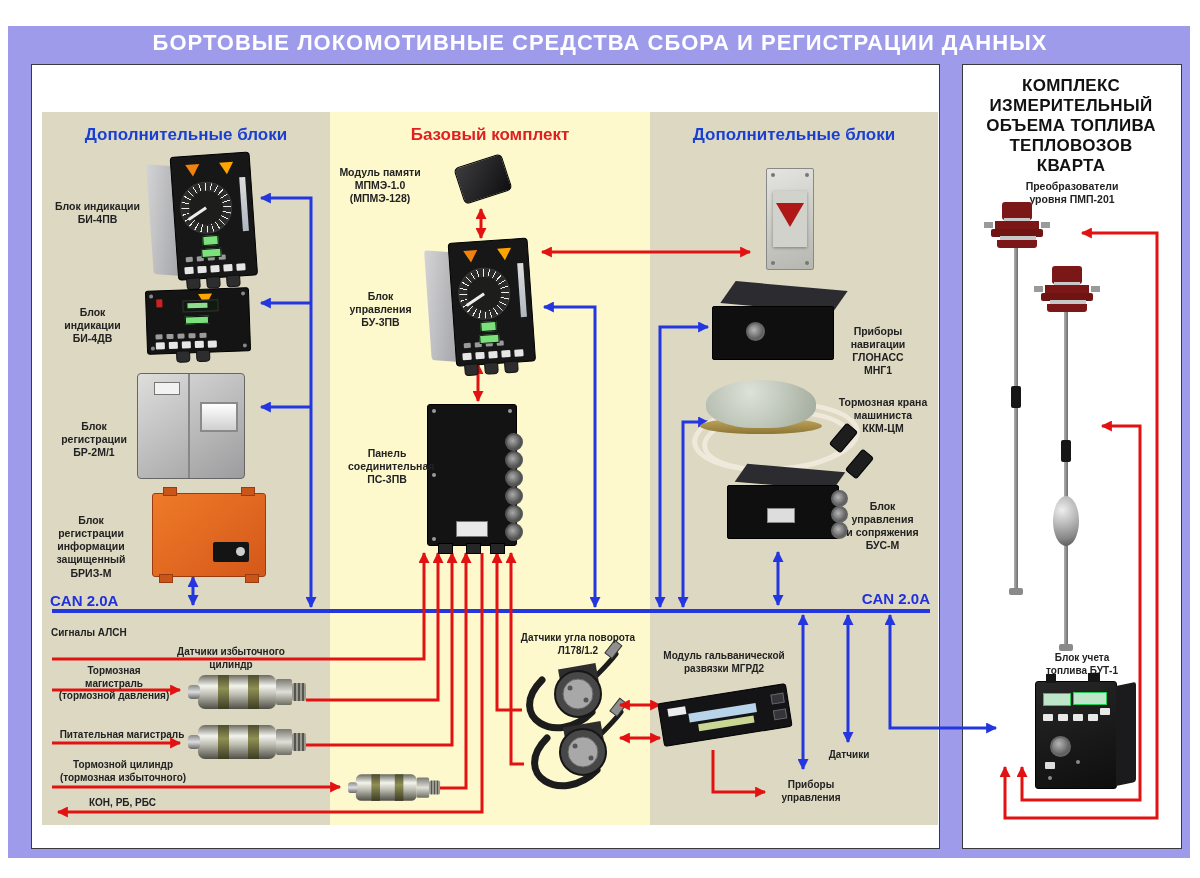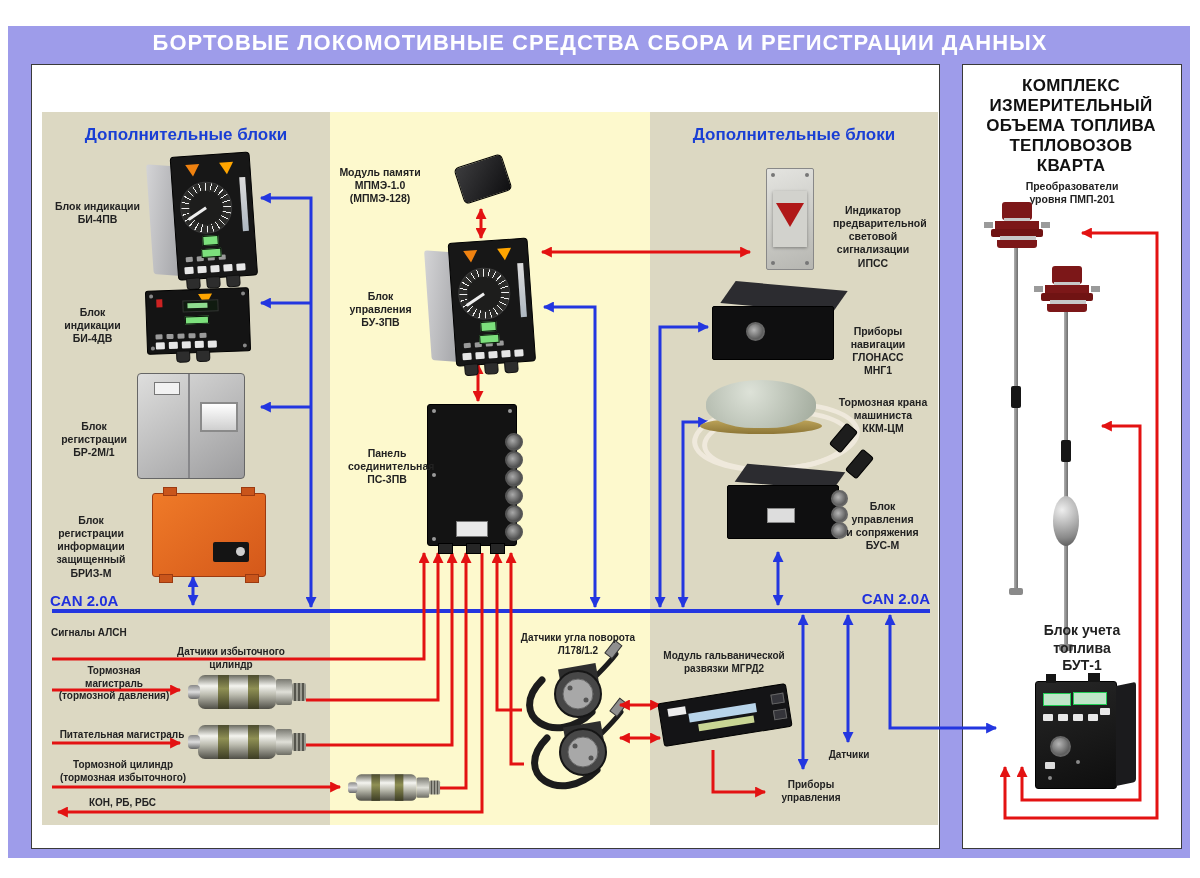--- a/index.html
+++ b/index.html
@@ -119,20 +119,21 @@
 
   <div class="panel" id="main-panel"></div>
   <div class="panel" id="right-panel"></div>
 
 
   <div class="col" id="col-left"></div>
   <div class="col" id="col-mid"></div>
   <div class="col" id="col-right"></div>
 
   <div class="colhdr" id="hdr-left">Дополнительные блоки</div>
+  <div class="colhdr" id="hdr-mid">Базовый комплект</div>
   <div class="colhdr" id="hdr-right">Дополнительные блоки</div>
 
   <svg id="wires" width="1200" height="878" viewBox="0 0 1200 878">
     <defs>
       <marker id="ab" viewBox="0 0 10 10" refX="9" refY="5" markerWidth="13" markerHeight="11" markerUnits="userSpaceOnUse" orient="auto-start-reverse">
           <path d="M0 0 L10 5 L0 10 z" fill="#2336e0"></path>
         </marker>
       <marker id="ar" viewBox="0 0 10 10" refX="9" refY="5" markerWidth="13" markerHeight="11" markerUnits="userSpaceOnUse" orient="auto-start-reverse">
           <path d="M0 0 L10 5 L0 10 z" fill="#e31212"></path>
         </marker>
@@ -401,25 +402,20 @@
 
   <div class="lbl" style="left:338px;top:166px;width:84px">Модуль памяти
 МПМЭ-1.0
 (МПМЭ-128)</div>
   <div class="lbl" style="left:338px;top:290px;width:85px">Блок управления
 БУ-3ПВ</div>
   <div class="lbl" style="left:348px;top:447px;width:78px">Панель
 соединительная
 ПС-3ПВ</div>
 
-  <div class="lbl" style="left:833px;top:204px;width:80px">Индикатор
-предварительной
-световой
-сигнализации
-ИПСС</div>
   <div class="lbl" style="left:834px;top:325px;width:88px">Приборы навигации
 ГЛОНАСС
 МНГ1</div>
   <div class="lbl" style="left:838px;top:396px;width:90px">Тормозная крана
 машиниста
 ККМ-ЦМ</div>
   <div class="lbl" style="left:840px;top:500px;width:85px">Блок управления
 и сопряжения
 БУС-М</div>
   <div class="lbl sig" style="left:663px;top:650px;width:122px">Модуль гальванической
@@ -471,21 +467,21 @@
     <div class="pm bolt" style="left:1034px;top:286px;width:9px;height:6px"></div>
     <div class="pm bolt" style="left:1091px;top:286px;width:9px;height:6px"></div>
     <div class="pm silver" style="left:1050px;top:300px;width:36px;height:5px"></div>
     <div class="pm" style="left:1047px;top:304px;width:40px;height:8px;border-radius:0 0 3px 3px"></div>
     <div class="pmp-rod" style="left:1064px;top:312px;height:332px"></div>
     <div class="pmp-band" style="left:1061px;top:440px"></div>
     <div class="pmp-float"></div>
     <div class="rodend" style="left:1059px;top:644px;width:14px;height:7px"></div>
   </div>
 
-  <div class="lbl" style="left:1042px;top:622px;width:80px;font-size:14px">Блок учета
+  <div class="lbl" style="left:1042px;top:652px;width:80px;font-size:10px">Блок учета
 топлива БУТ-1</div>
   <div class="dev but1">
     <div style="position:absolute;left:10px;top:-8px;width:10px;height:9px;background:#151515"></div>
     <div style="position:absolute;left:52px;top:-9px;width:12px;height:9px;background:#151515"></div>
     <div class="d1"></div>
     <div class="d2"></div>
     <div class="wb" style="left:7px;top:32px"></div>
       <div class="wb" style="left:22px;top:32px"></div>
     <div class="wb" style="left:37px;top:32px"></div>
       <div class="wb" style="left:52px;top:32px"></div>

